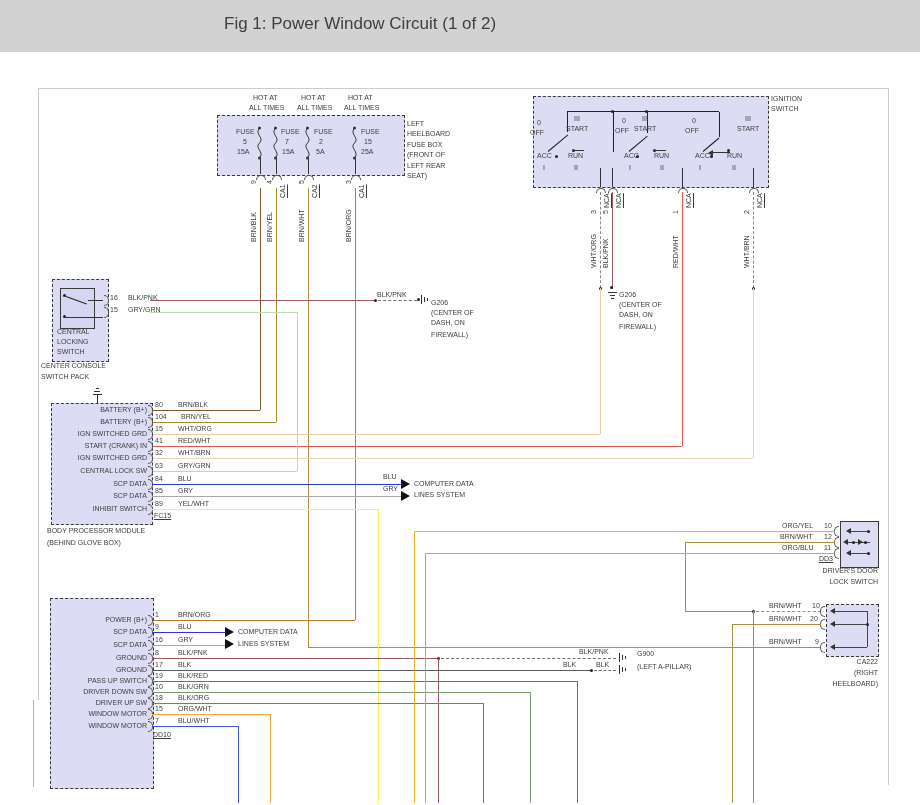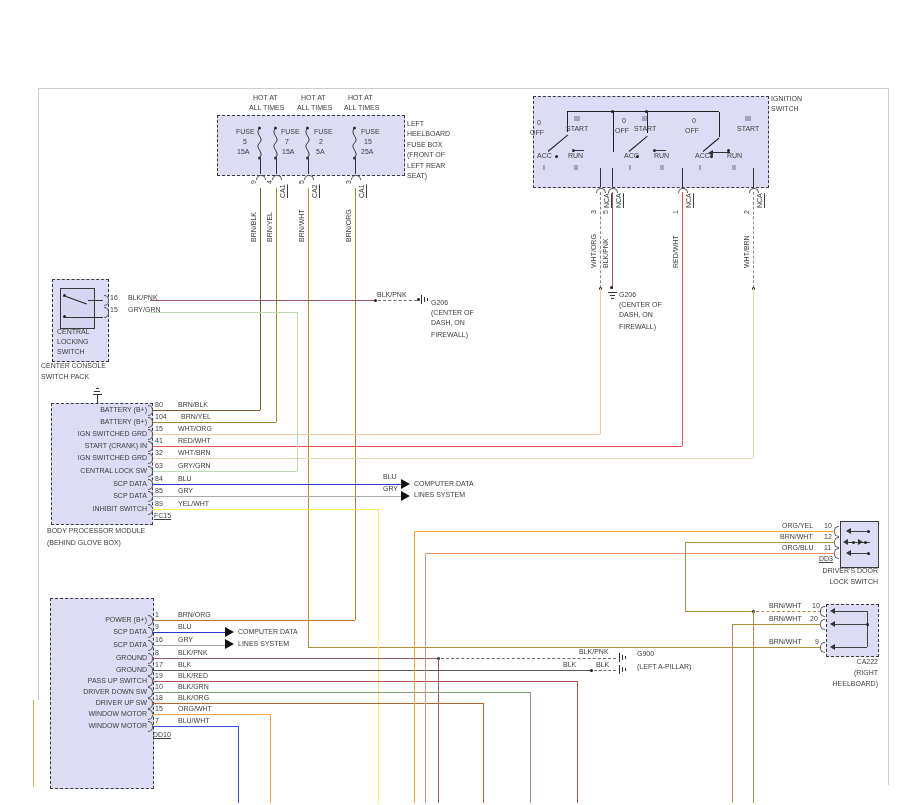--- a/index.html
+++ b/index.html
@@ -34,20 +34,23 @@
        border-top:3px solid transparent;border-bottom:3px solid transparent;}
   .lever{position:absolute;height:1px;background:#222;transform-origin:0 50%;}
   .gb{position:absolute;background:#333;}
   .frame{position:absolute;background:#cccccc;}
 </style>
 </head>
 <body>
 
 <div id="screen">
 
+  <div class="titlebar">
+    <span class="title">Fig 1: Power Window Circuit (1 of 2)</span>
+  </div>
 
   <div class="frame" style="left:38px;top:88px;width:851px;height:1px"></div>
   <div class="frame" style="left:38px;top:88px;width:1px;height:612px"></div>
   <div class="frame" style="left:888px;top:88px;width:1px;height:697px"></div>
 
   <div class="box" style="left:217px;top:115px;width:186px;height:59px"></div>
   <span class="lb" style="left:253px;top:94px">HOT AT</span>
   <span class="lb" style="left:249px;top:104px">ALL TIMES</span>
   <span class="lb" style="left:301px;top:94px">HOT AT</span>
   <span class="lb" style="left:297px;top:104px">ALL TIMES</span>

